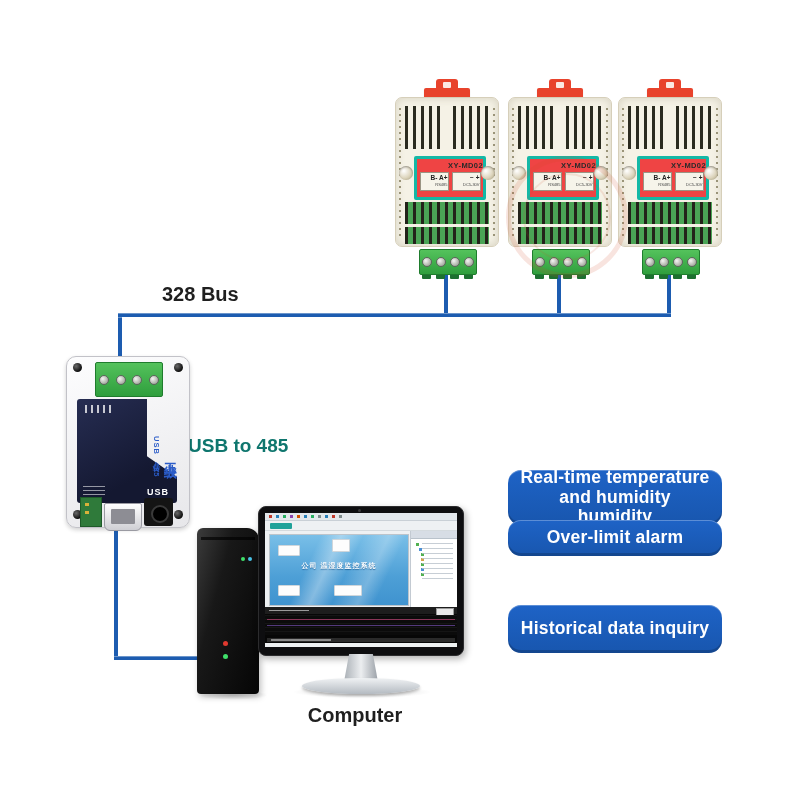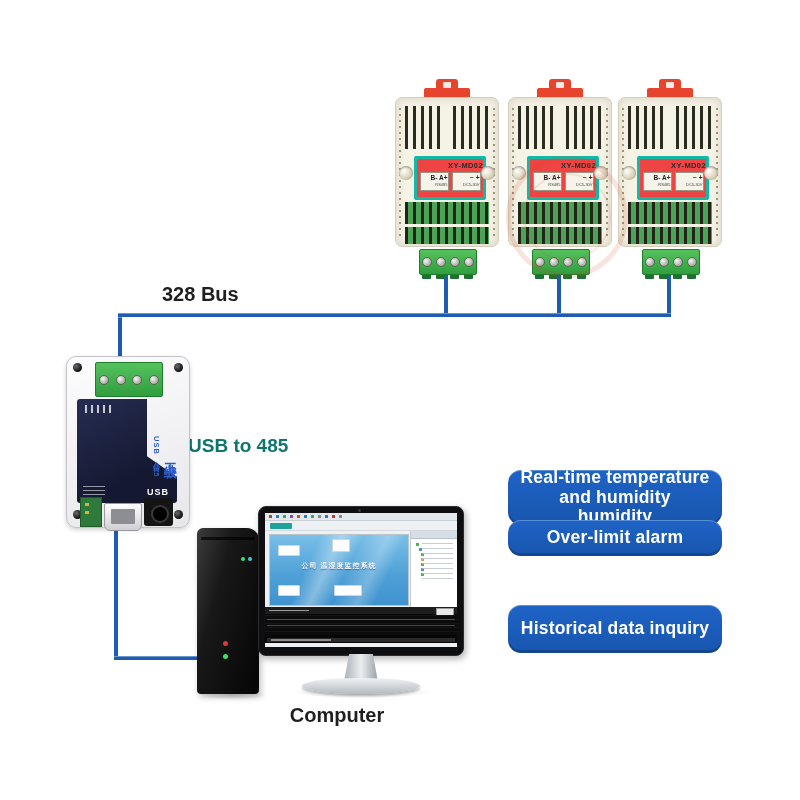--- a/index.html
+++ b/index.html
@@ -4,21 +4,21 @@
 <style>
   html,body{margin:0;padding:0;background:#fff;}
   .canvas{position:relative;width:800px;height:800px;background:#ffffff;overflow:hidden;
           font-family:"Liberation Sans",sans-serif;color:#222;}
 
   
   .diagram-title{position:absolute;left:398px;top:32px;width:384px;text-align:center;
     font-size:21px;font-weight:600;letter-spacing:.4px;color:#1f1f1f;}
   .bus-label{position:absolute;left:162px;top:283px;font-size:20px;font-weight:600;color:#1f1f1f;}
   .usb-label{position:absolute;left:188px;top:435px;font-size:19px;font-weight:700;color:#0f766e;text-align:center;}
-  .computer-label{position:absolute;left:262px;top:704px;width:150px;text-align:center;
+  .computer-label{position:absolute;left:280px;top:704px;width:150px;text-align:center;
     font-size:20px;font-weight:600;color:#1f1f1f;}
 
   
   .wire{position:absolute;background:#1d5cb0;z-index:1;box-shadow:inset 0 1px 0 rgba(255,255,255,.35);}
 
   
   .device{position:absolute;width:104px;height:205px;z-index:2;}
   .clip-tab{position:absolute;left:41px;top:0;width:22px;height:12px;background:#e8432c;border-radius:3px 3px 0 0;}
   .clip-notch{position:absolute;left:7px;top:3px;width:8px;height:6px;background:#fbe9e4;border-radius:1px;}
   .clip-bar{position:absolute;left:29px;top:9px;width:46px;height:11px;background:#e8432c;border-radius:2px;

